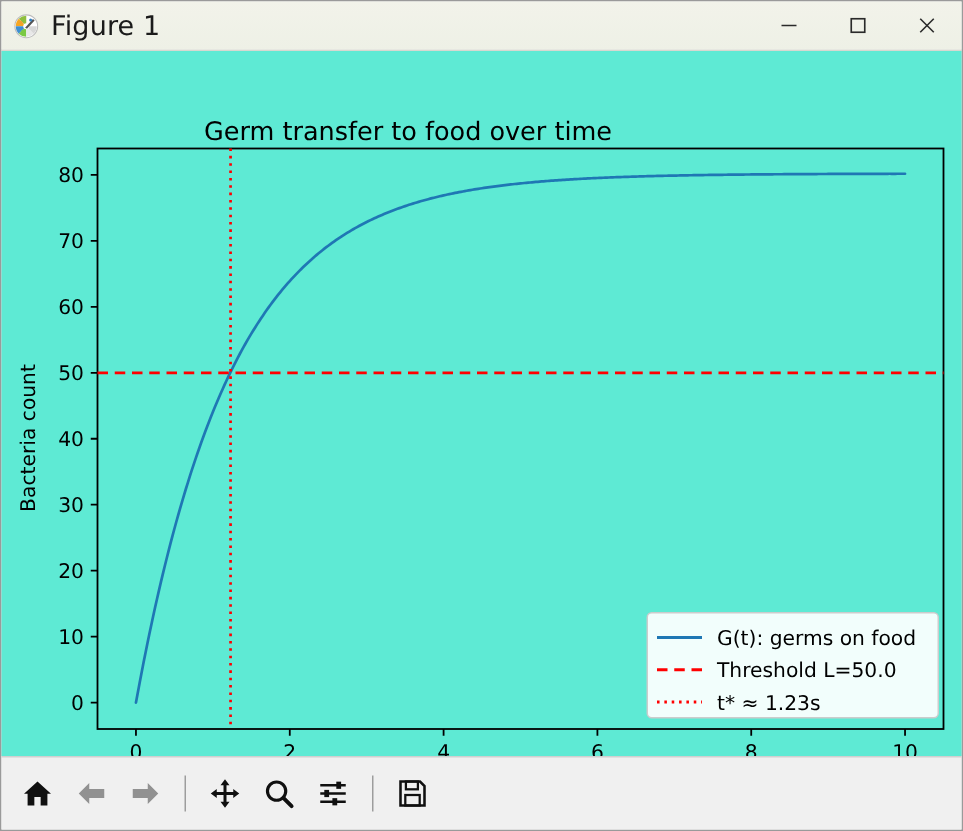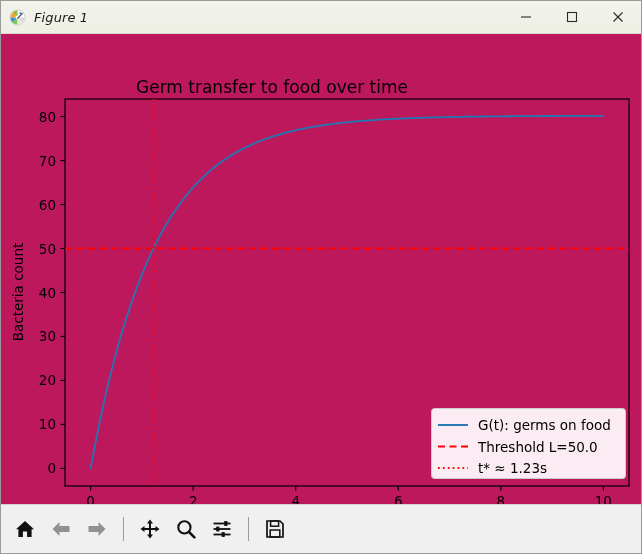--- a/index.html
+++ b/index.html
@@ -38,25 +38,24 @@
   }
   #app-icon {
     width: 17px;
     height: 17px;
     margin-left: 8px;
     margin-right: 8px;
     flex: 0 0 17px;
     position: relative;
   }
   #title-text {
-    font-size: 13px;
+    font-size: 18px;
     color: #1b1b1b;
     font-family: "DejaVu Sans", sans-serif;
     letter-spacing: 0.1px;
-    font-style: italic;
   }
   #winbtns {
     margin-left: auto;
     display: flex;
     height: 100%;
     align-items: center;
   }
   .winbtn {
     width: 46px;
     height: 32px;
@@ -64,21 +63,21 @@
     align-items: center;
     justify-content: center;
     color: #2a2a2a;
   }
   .winbtn svg { display: block; }
 
   
   #figure {
     position: relative;
     flex: 1 1 auto;
-    background: #be185d;
+    background: #5eead4;
     overflow: hidden;
   }
   #plot-svg {
     position: absolute;
     left: 0;
     top: 0;
   }
 
   
   #toolbar {

